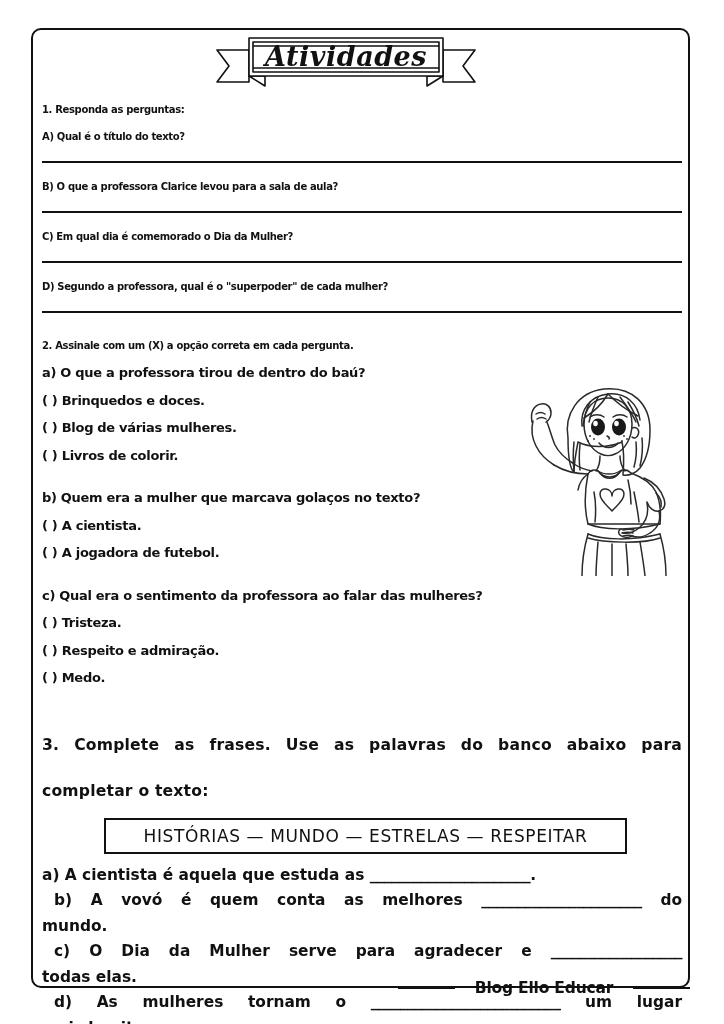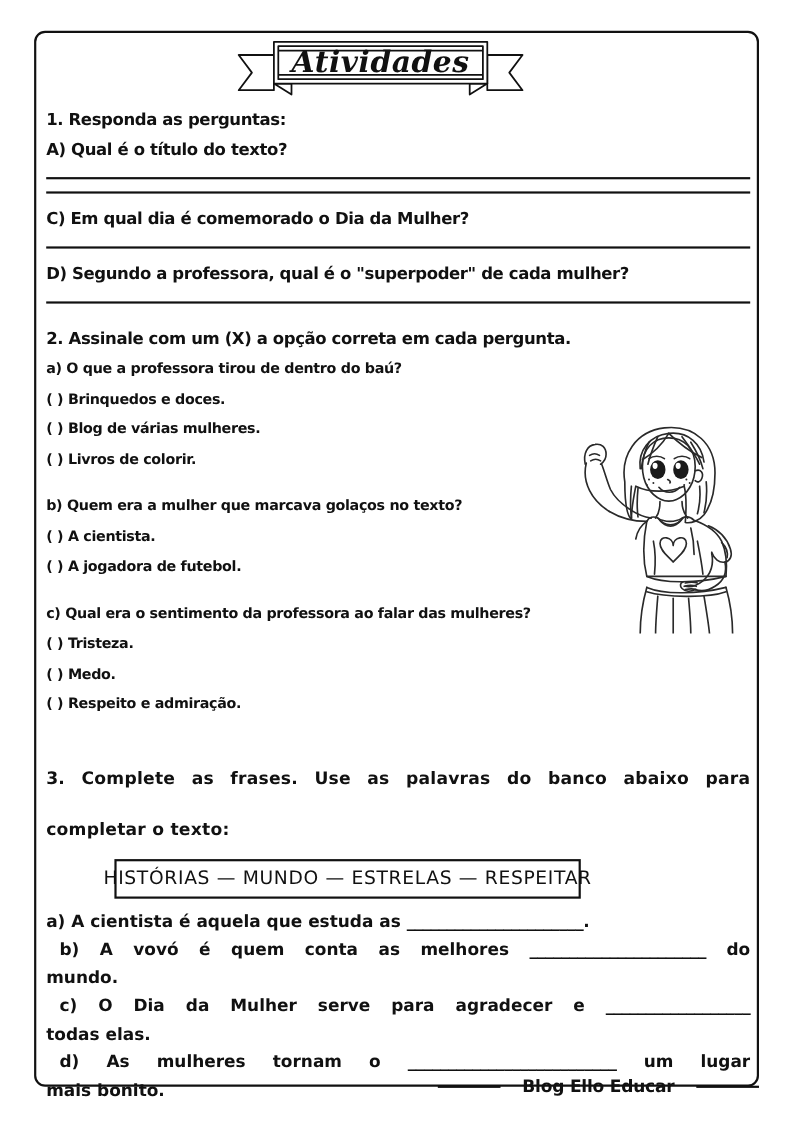--- a/index.html
+++ b/index.html
@@ -57,21 +57,21 @@
   #content {
     position: absolute;
     left: 42px;
     top: 96px;
     width: 640px;
   }
 
   .q-line {
     font-family: "DejaVu Sans", sans-serif;
     font-weight: 600;
-    font-size: 15px;
+    font-size: 10px;
     line-height: 27px;
     letter-spacing: -0.35px;
     white-space: nowrap;
     color: #111111;
   }
 
   .answer-rule {
     width: 640px;
     height: 0;
     border-top: 2.6px solid #111111;
@@ -101,21 +101,21 @@
     text-align: justify;
     text-align-last: left;
     letter-spacing: 0.2px;
     width: 640px;
   }
   .s3-intro > span { display: block; margin-top: 20px; }
   .just { text-align: justify; text-align-last: justify; }
 
   #word-bank {
     margin: 14px 0 0 62px;
-    width: 424px;
+    width: 523px;
     height: 36px;
     border: 2.4px solid #111111;
     box-sizing: border-box;
     display: flex;
     align-items: center;
     justify-content: center;
   }
   #word-bank-text {
     font-family: "DejaVu Sans", sans-serif;
     font-weight: 500;
@@ -296,20 +296,21 @@
     <path d="M112 170 C114 182 116 194 117 204"></path>
   </svg>
 </div>
 
 <div id="content">
 
   <div class="q-line">1. Responda as perguntas:</div>
   <div class="q-line">A) Qual é o título do texto?</div>
   <div class="answer-rule"></div>
 
+  <div class="q-line">B) O que a professora Clarice levou para a sala de aula?</div>
   <div class="answer-rule"></div>
 
   <div class="q-line">C) Em qual dia é comemorado o Dia da Mulher?</div>
   <div class="answer-rule"></div>
 
   <div class="q-line">D) Segundo a professora, qual é o "superpoder" de cada mulher?</div>
   <div class="answer-rule"></div>
 
   <div class="block-gap-sm"></div>
 
@@ -323,22 +324,22 @@
   <div class="block-gap-md"></div>
 
   <div class="opt-line">b) Quem era a mulher que marcava golaços no texto?</div>
   <div class="opt-line">( ) A cientista.</div>
   <div class="opt-line">( ) A jogadora de futebol.</div>
 
   <div class="block-gap-md"></div>
 
   <div class="opt-line">c) Qual era o sentimento da professora ao falar das mulheres?</div>
   <div class="opt-line">( ) Tristeza.</div>
+  <div class="opt-line">( ) Respeito e admiração.</div>
   <div class="opt-line">( ) Medo.</div>
-  <div class="opt-line">( ) Respeito e admiração.</div>
 
   <div class="block-gap-lg"></div>
 
   <div class="s3-intro">
     <span class="just">3. Complete as frases. Use as palavras do banco abaixo para</span>
     <span>completar o texto:</span>
   </div>
 
   <div id="word-bank">
     <span id="word-bank-text">HISTÓRIAS — MUNDO — ESTRELAS — RESPEITAR</span>

